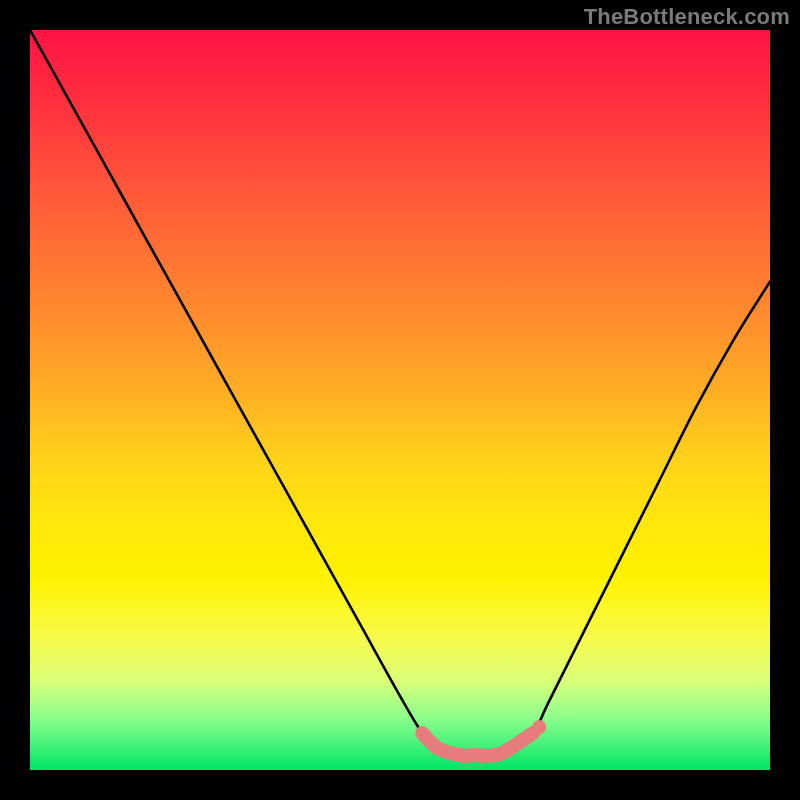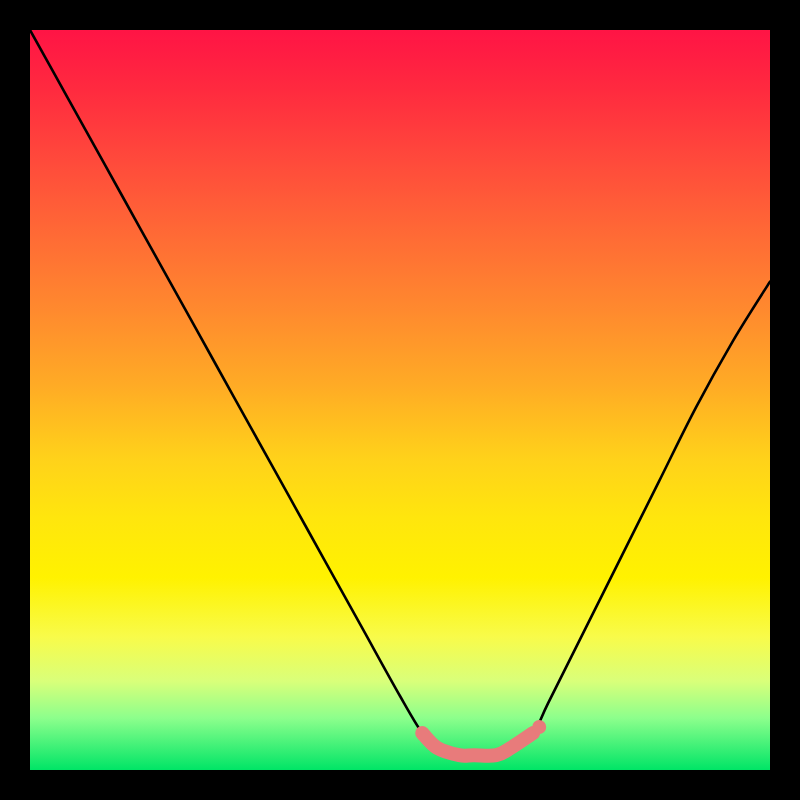--- a/index.html
+++ b/index.html
@@ -66,13 +66,14 @@
   <div class="plot">
     <svg class="curve" viewBox="0 0 740 740" preserveAspectRatio="none">
 
       <path id="main-curve" fill="none" stroke="#000" stroke-width="2.6" stroke-linecap="round" d="M 0.0 0.0 C 6.2 11.1, 24.7 44.4, 37.0 66.6 C 49.3 88.8, 61.7 111.0, 74.0 133.2 C 86.3 155.4, 98.7 177.6, 111.0 199.8 C 123.3 222.0, 135.7 244.2, 148.0 266.4 C 160.3 288.6, 172.7 310.8, 185.0 333.0 C 197.3 355.2, 209.7 377.4, 222.0 399.6 C 234.3 421.8, 246.7 444.0, 259.0 466.2 C 271.3 488.4, 283.7 510.6, 296.0 532.8 C 308.3 555.0, 320.7 577.2, 333.0 599.4 C 345.3 621.6, 360.1 648.7, 370.0 666.0 C 379.9 683.3, 386.0 694.4, 392.2 703.0 C 398.4 711.6, 400.8 714.1, 407.0 717.8 C 413.2 721.5, 423.0 724.0, 429.2 725.2 C 435.4 726.4, 437.8 725.2, 444.0 725.2 C 450.2 725.2, 460.0 726.4, 466.2 725.2 C 472.4 724.0, 474.8 721.5, 481.0 717.8 C 487.2 714.1, 497.0 710.4, 503.2 703.0 C 509.4 695.6, 509.4 690.7, 518.0 673.4 C 526.6 656.1, 542.7 624.1, 555.0 599.4 C 567.3 574.7, 579.7 550.1, 592.0 525.4 C 604.3 500.7, 616.7 476.1, 629.0 451.4 C 641.3 426.7, 653.7 400.8, 666.0 377.4 C 678.3 354.0, 690.7 331.8, 703.0 310.8 C 715.3 289.8, 733.8 261.5, 740.0 251.6 "></path>
 
       <path id="highlight-curve" fill="none" stroke="#e87b7b" stroke-width="14" stroke-linecap="round" stroke-linejoin="round" d="M 392.2 703.0 C 394.7 705.5, 400.8 714.1, 407.0 717.8 C 413.2 721.5, 423.0 724.0, 429.2 725.2 C 435.4 726.4, 437.8 725.2, 444.0 725.2 C 450.2 725.2, 460.0 726.4, 466.2 725.2 C 472.4 724.0, 474.8 721.5, 481.0 717.8 C 487.2 714.1, 499.5 705.5, 503.2 703.0 "></path>
 
       <circle id="highlight-dot" r="7" fill="#e87b7b" cx="509.2" cy="697.0"></circle>
     </svg>
   </div>
+  <div class="watermark">TheBottleneck.com</div>
 </div>
 
 </body></html>

